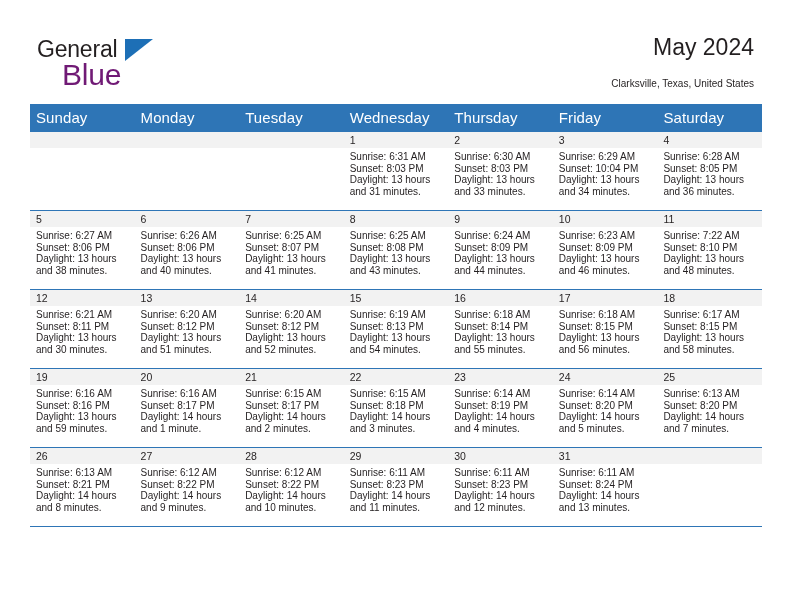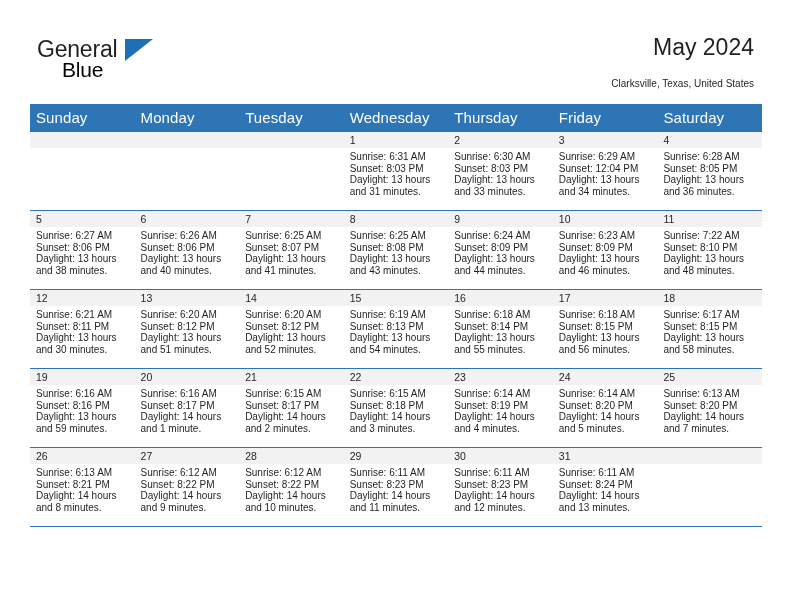--- a/index.html
+++ b/index.html
@@ -42,23 +42,23 @@
     top: 0;
     font-size: 23px;
     letter-spacing: -0.2px;
     color: #231f20;
     font-family: "Liberation Sans", sans-serif;
   }
   .logo-blue {
     position: absolute;
     left: 25px;
     top: 22px;
-    font-size: 21px;
+    font-size: 30px;
     letter-spacing: -0.2px;
-    color: #000000;
+    color: #701a75;
     font-family: "Liberation Sans", sans-serif;
   }
   .logo-flag {
     position: absolute;
     left: 88px;
     top: 3px;
     width: 0;
     height: 0;
     border-left: 28px solid #1d6fb6;
     border-bottom: 22px solid transparent;
@@ -197,21 +197,21 @@
                 <div>Daylight: 13 hours</div>
                 <div>and 33 minutes.</div>
               </div>
             </div>
           </td>
           <td>
             <div class="daycell">
               <div class="daynum-band">3</div>
               <div class="info">
                 <div>Sunrise: 6:29 AM</div>
-                <div>Sunset: 12:04 PM</div>
+                <div>Sunset: 10:04 PM</div>
                 <div>Daylight: 13 hours</div>
                 <div>and 34 minutes.</div>
               </div>
             </div>
           </td>
           <td>
             <div class="daycell">
               <div class="daynum-band">4</div>
               <div class="info">
                 <div>Sunrise: 6:28 AM</div>

